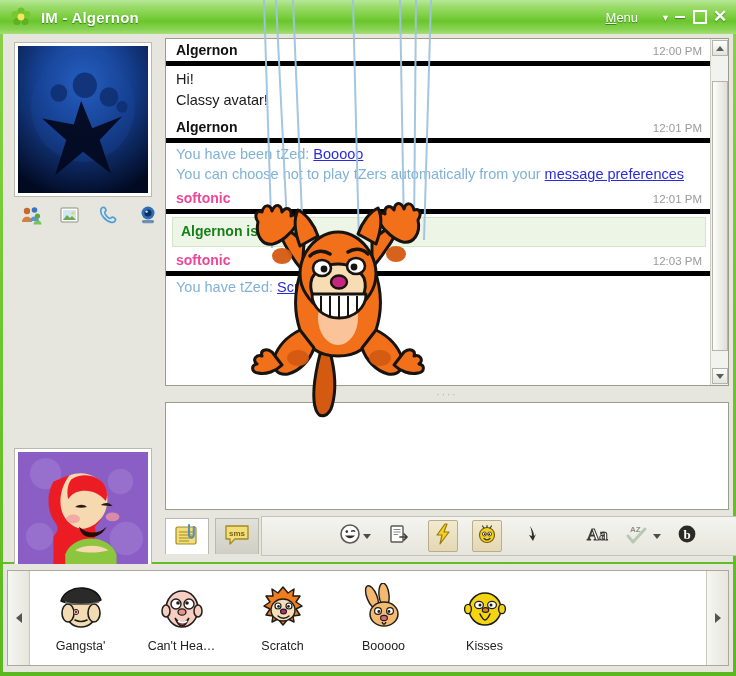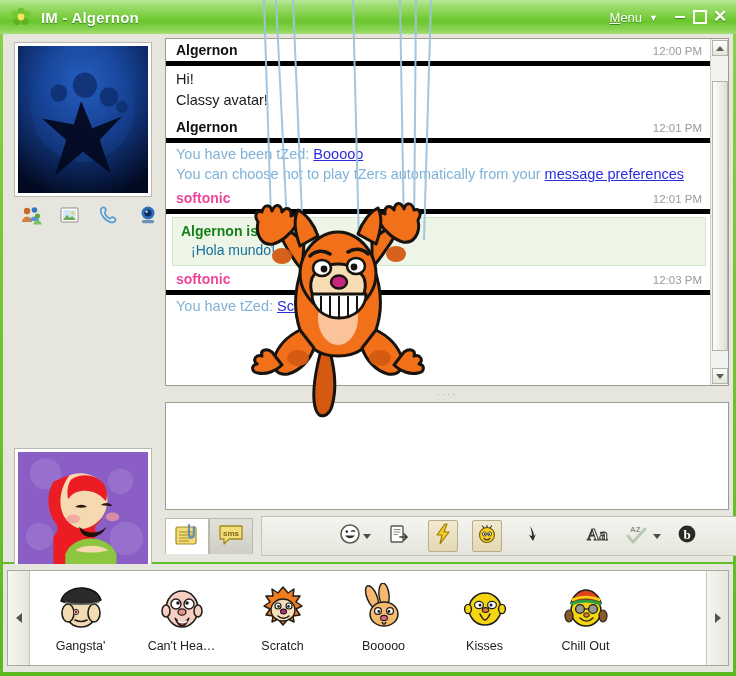--- a/index.html
+++ b/index.html
@@ -26,21 +26,21 @@
   .logo { width: 22px; height: 22px; position: relative; flex: 0 0 auto; }
   .logo svg { display: block; }
   .title-text {
     font-size: 15px; font-weight: bold; color: #ffffff;
     text-shadow: 0 1px 1px rgba(0,70,0,.55);
     margin-left: 9px; letter-spacing: .2px; white-space: nowrap;
   }
   .title-spacer { flex: 1 1 auto; }
   .menu-btn {
     font-size: 13px; color: #ffffff; text-shadow: 0 1px 1px rgba(0,70,0,.5);
-    display: flex; align-items: center; gap: 7px; margin-right: 12px; cursor: default;
+    display: flex; align-items: center; gap: 23px; cursor: default;
   }
   .menu-btn u { text-decoration: underline; }
   .menu-caret { font-size: 9px; position: relative; top: 1px; }
   .winbtn {
     width: 20px; height: 22px; display: flex; align-items: center; justify-content: center;
     color: #ffffff; font-size: 14px; text-shadow: 0 1px 1px rgba(0,70,0,.5); cursor: default;
   }
   .winbtn.min::after { content: ""; display: block; width: 10px; height: 2px; background: #fff; box-shadow: 0 1px 1px rgba(0,70,0,.5); }
   .winbtn.max::after { content: ""; display: block; width: 10px; height: 10px; border: 2px solid #fff; }
   .winbtn.close { font-size: 17px; font-weight: bold; padding-bottom: 2px; }
@@ -138,21 +138,21 @@
   .input-field {
     width: 100%; height: 100%; border: 0; outline: none; resize: none;
     font-family: "Liberation Sans", sans-serif; font-size: 14px; padding: 5px 7px; color: #111;
     background: transparent;
   }
 
   
   .toolbar {
     position: absolute; left: 0px; top: 478px; width: 570px; height: 48px;
   }
-  .tabs { position: absolute; left: 2px; top: 6px; display: flex; align-items: flex-end; }
+  .tabs { position: absolute; left: 2px; top: 6px; display: flex; gap: 6px; align-items: flex-end; }
   .tab {
     width: 44px; height: 36px; display: flex; align-items: center; justify-content: center;
     border: 1px solid #b9b9ad; border-bottom: none;
   }
   .tab.active { background: #ffffff; }
   .tab.inactive { background: linear-gradient(to bottom,#e1e1d9,#cfcfc5); }
   .tools {
     position: absolute; left: 98px; top: 4px; width: 482px; height: 40px;
     background: linear-gradient(to bottom,#f4f4f0,#e6e6dd);
     border: 1px solid #c3c3b8; display: flex; align-items: center; padding-left: 78px; gap: 14px;
@@ -331,21 +331,20 @@
               <span>You can choose not to play tZers automatically from your </span><a href="#">message preferences</a>
             </div>
           </div>
 
           <div class="msg-head">
             <span class="msg-name green">softonic</span>
             <span class="msg-time">12:01 PM</span>
           </div>
           <div class="alert-box">
             <div class="alert-title">Algernon is Away</div>
-            <div class="alert-text">¡Hola mundo!</div>
           </div>
 
           <div class="msg-head">
             <span class="msg-name green">softonic</span>
             <span class="msg-time">12:03 PM</span>
           </div>
           <div class="sys-body">
             <div>
               <span>You have tZed: </span><a href="#">Scratch</a>
             </div>
@@ -587,38 +586,20 @@
               <ellipse cx="33" cy="22" rx="4.4" ry="3.6" fill="#fff" stroke="#1d1d1a" stroke-width="1.2"></ellipse>
               <circle cx="21" cy="22" r="1.5" fill="#1d1d1a"></circle>
                 <circle cx="32" cy="22" r="1.5" fill="#1d1d1a"></circle>
               <ellipse cx="26.5" cy="27" rx="3.2" ry="2.4" fill="#e8822a" stroke="#1d1d1a" stroke-width="1.1"></ellipse>
               <path d="M21 31c2 4 4 6 5 6s3-2 5-6" stroke="#1d1d1a" stroke-width="1.5" fill="none" stroke-linecap="round"></path>
             </svg>
           </span>
           <span class="emo-label">Kisses</span>
         </div>
 
-        <div class="emo-item">
-          <span>
-            <svg width="52" height="50" viewBox="0 0 52 50">
-              <circle cx="26" cy="28" r="15" fill="#f5d411" stroke="#1d1d1a" stroke-width="1.5"></circle>
-              <path d="M11 20c2-8 9-13 15-13s13 5 15 13c-10-4-20-4-30 0z" fill="#e0431f" stroke="#1d1d1a" stroke-width="1.4"></path>
-              <path d="M11.6 17c9-4 19-4 28.8 0" stroke="#f5d411" stroke-width="2.6" fill="none"></path>
-              <path d="M10.6 21c10-4 20-4 30.8 0" stroke="#2f9e3f" stroke-width="3" fill="none"></path>
-              <circle cx="20" cy="26" r="4.4" fill="#9a9a92" stroke="#1d1d1a" stroke-width="1.3"></circle>
-              <circle cx="33" cy="26" r="4.4" fill="#9a9a92" stroke="#1d1d1a" stroke-width="1.3"></circle>
-              <path d="M24.4 26h4.2" stroke="#1d1d1a" stroke-width="1.3"></path>
-              <ellipse cx="26.5" cy="32" rx="2.8" ry="2.2" fill="#e8822a" stroke="#1d1d1a" stroke-width="1"></ellipse>
-              <path d="M20 35c4 4 9 4 13 0" stroke="#1d1d1a" stroke-width="1.4" fill="none" stroke-linecap="round"></path>
-              <ellipse cx="9" cy="33" rx="4" ry="6" fill="#8a5a2a" stroke="#1d1d1a" stroke-width="1.2"></ellipse>
-              <ellipse cx="43" cy="33" rx="4" ry="6" fill="#8a5a2a" stroke="#1d1d1a" stroke-width="1.2"></ellipse>
-            </svg>
-          </span>
-          <span class="emo-label">Chill Out</span>
-        </div>
 
       </div>
       <div class="emo-navbtn right">
         <span class="nav-arrow r"></span>
       </div>
     </div>
   </div>
 
   <div class="tzer-layer">
     <svg width="736" height="676" viewBox="0 0 736 676">

